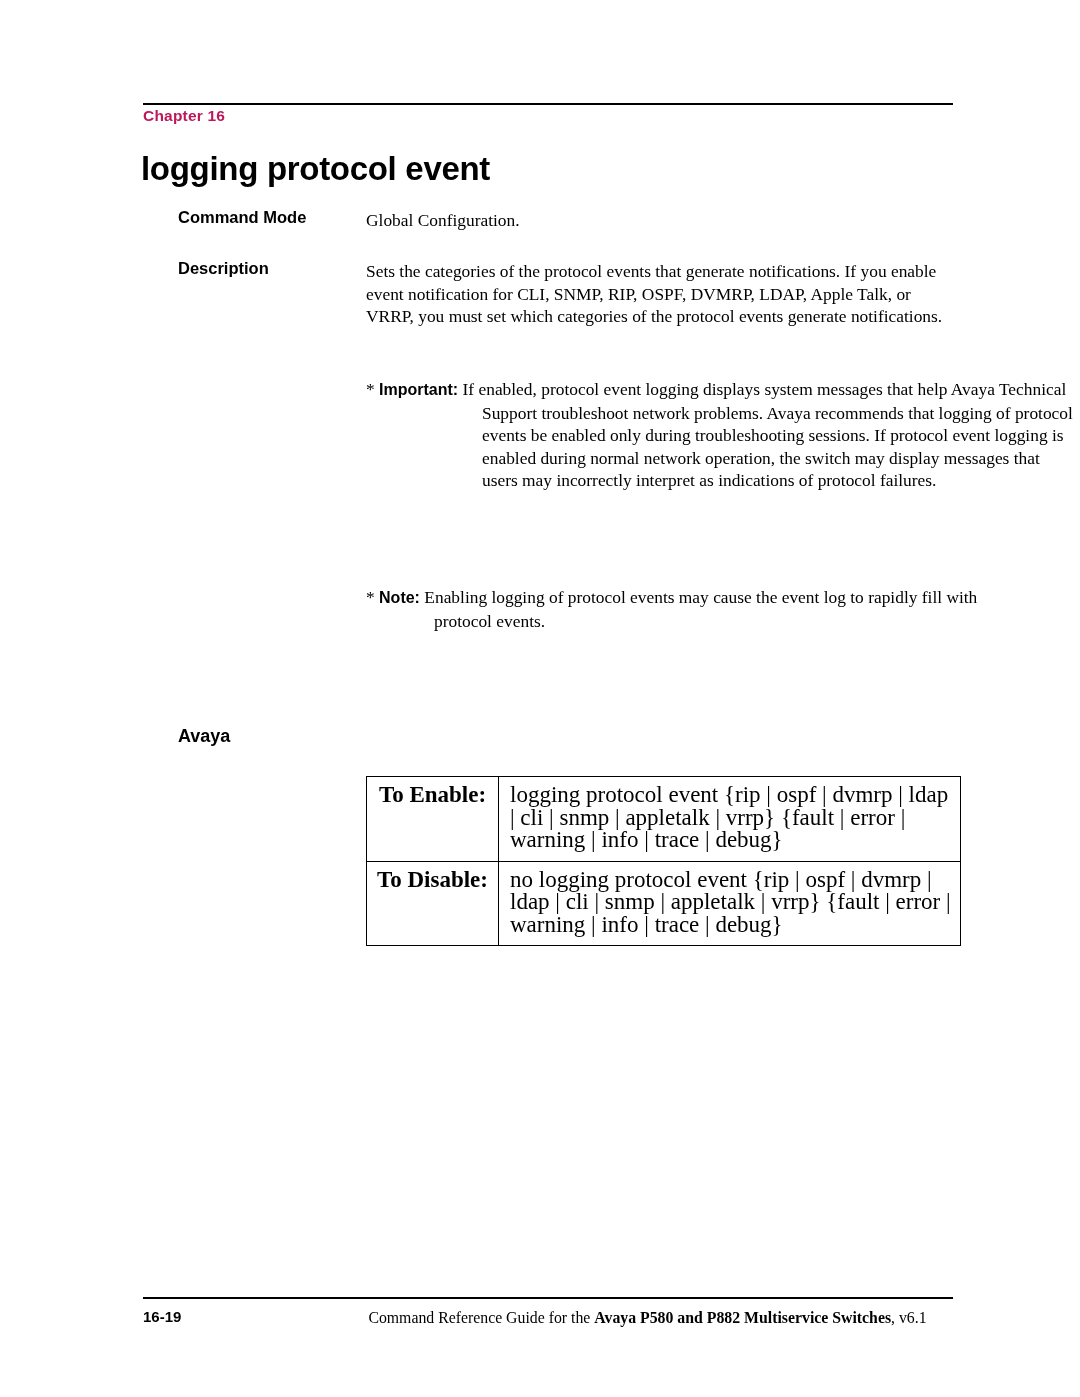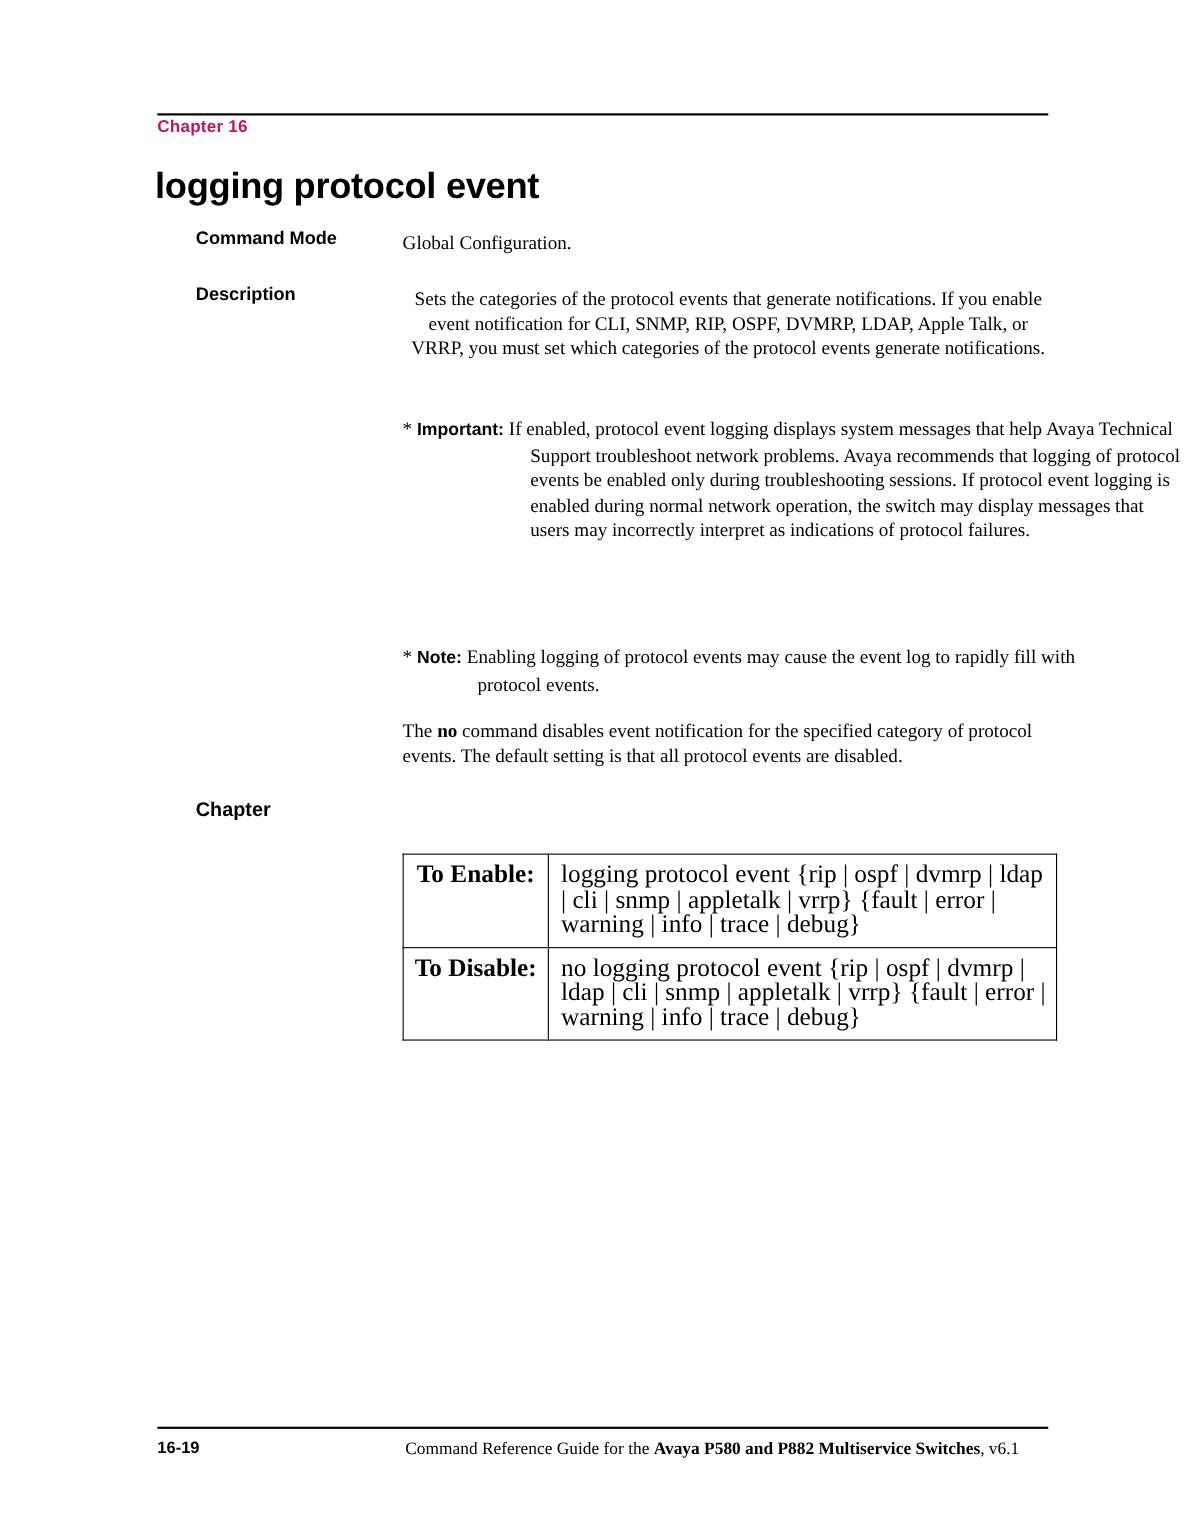--- a/index.html
+++ b/index.html
@@ -64,21 +64,21 @@
   .body-col {
     position: absolute;
     left: 366px;
     width: 590px;
     font-family: "Liberation Serif", serif;
     font-size: 17.4px;
     line-height: 22.6px;
     text-align: left;
   }
   .txt-global-config { top: 209px; }
-  .txt-description { top: 260px; width: 592px; text-align: center; }
+  .txt-description { top: 260px; width: 592px; }
 
   .note-block {
     position: absolute;
     left: 366px;
     width: 595px;
     font-family: "Liberation Serif", serif;
     font-size: 17.4px;
     line-height: 22.6px;
   }
   .note-important { top: 378px; }
@@ -174,25 +174,22 @@
     <span class="note-head">Important:</span>
     <span>If enabled, protocol event logging displays system messages that help Avaya Technical Support troubleshoot network problems. Avaya recommends that logging of protocol events be enabled only during troubleshooting sessions. If protocol event logging is enabled during normal network operation, the switch may display messages that users may incorrectly interpret as indications of protocol failures.</span>
   </div>
 
   <div class="note-block note-note" style="padding-left: 68px; text-indent: -68px;">
     <span class="note-star">*</span>
     <span class="note-head">Note:</span>
     <span>Enabling logging of protocol events may cause the event log to rapidly fill with protocol events.</span>
   </div>
 
-  <div class="note-block txt-no-command">
-    <span>The </span><b class="bold-inline">no</b><span> command disables event notification for the specified category of protocol events. The default setting is that all protocol events are disabled.</span>
-  </div>
-
-  <div class="label-col lbl-syntax">Chapter</div>
+
+  <div class="label-col lbl-syntax">Avaya</div>
 
   <table class="syntax-table">
     <tbody>
       <tr>
         <td class="key">To Enable:</td>
         <td class="val">logging protocol event {rip | ospf | dvmrp | ldap | cli | snmp | appletalk | vrrp} {fault | error | warning | info | trace | debug}</td>
       </tr>
       <tr>
         <td class="key">To Disable:</td>
         <td class="val">no logging protocol event {rip | ospf | dvmrp | ldap | cli | snmp | appletalk | vrrp} {fault | error | warning | info | trace | debug}</td>

